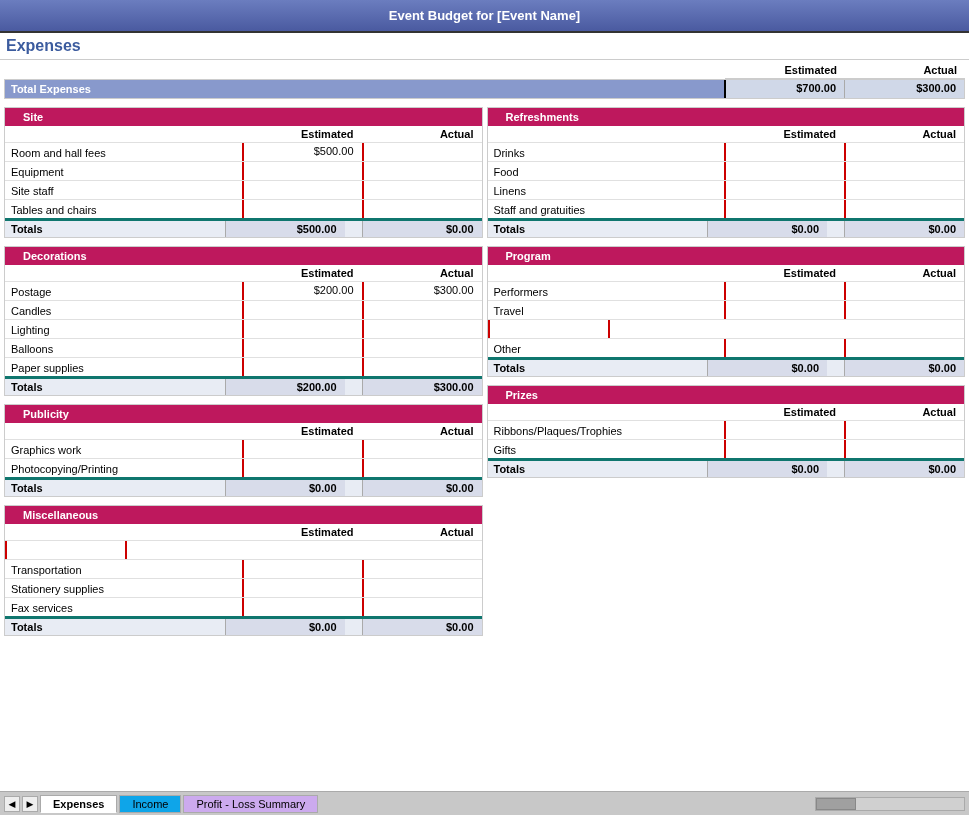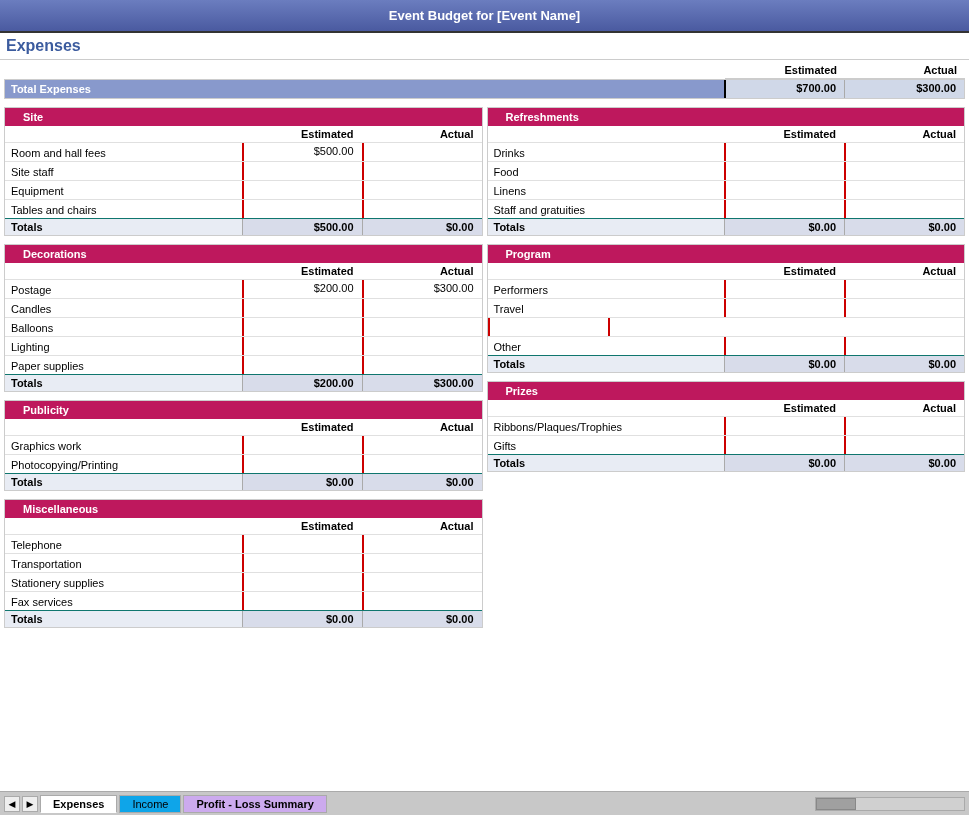--- a/index.html
+++ b/index.html
@@ -71,21 +71,22 @@
       border-left: 2px solid #cc0000;
       height: 18px;
       text-align: right;
       padding: 2px 8px;
     }
 
     
     .totals-row {
       display: flex;
       background: #e8ecf4;
-      border-top: 1px solid #0f766e;
+      border-top: 3px solid #0f766e;
+      gap: 17px;
     }
     .totals-row .label-col {
       flex: 1;
       font-weight: bold;
       padding: 2px 6px;
     }
     .totals-row .val-col {
       width: 120px;
       text-align: right;
       padding: 2px 8px;
@@ -136,21 +137,20 @@
     .tab.active {
       background: white;
       border-bottom: 1px solid white;
       font-weight: bold;
     }
     .tab.pink {
       background: #0ea5e9;
     }
     .tab.lavender {
       background: #ccaaee;
-      font-weight: bold;
     }
     .scrollbar-area {
       margin-left: auto;
       width: 150px;
       height: 14px;
       background: #d0d0d0;
       border: 1px solid #aaa;
       display: flex;
       align-items: center;
     }
@@ -214,26 +214,26 @@
     <div class="spacer"></div>
     <div class="hdr">Estimated</div>
     <div class="hdr">Actual</div>
   </div>
           <div class="data-row">
       <div class="label-col">Room and hall fees</div>
       <div class="val-col">$500.00</div>
       <div class="val-col"></div>
     </div>
           <div class="data-row">
+      <div class="label-col">Equipment</div>
+      <div class="val-col"></div>
+      <div class="val-col"></div>
+    </div>
+          <div class="data-row">
       <div class="label-col">Site staff</div>
-      <div class="val-col"></div>
-      <div class="val-col"></div>
-    </div>
-          <div class="data-row">
-      <div class="label-col">Equipment</div>
       <div class="val-col"></div>
       <div class="val-col"></div>
     </div>
           <div class="data-row">
       <div class="label-col">Tables and chairs</div>
       <div class="val-col"></div>
       <div class="val-col"></div>
     </div>
           <div class="totals-row">
     <div class="label-col">Totals</div>
@@ -252,26 +252,26 @@
       <div class="label-col">Postage</div>
       <div class="val-col">$200.00</div>
       <div class="val-col">$300.00</div>
     </div>
           <div class="data-row">
       <div class="label-col">Candles</div>
       <div class="val-col"></div>
       <div class="val-col"></div>
     </div>
           <div class="data-row">
+      <div class="label-col">Lighting</div>
+      <div class="val-col"></div>
+      <div class="val-col"></div>
+    </div>
+          <div class="data-row">
       <div class="label-col">Balloons</div>
-      <div class="val-col"></div>
-      <div class="val-col"></div>
-    </div>
-          <div class="data-row">
-      <div class="label-col">Lighting</div>
       <div class="val-col"></div>
       <div class="val-col"></div>
     </div>
           <div class="data-row">
       <div class="label-col">Paper supplies</div>
       <div class="val-col"></div>
       <div class="val-col"></div>
     </div>
           <div class="totals-row">
     <div class="label-col">Totals</div>
@@ -303,21 +303,20 @@
   </div>
         </div>
         <div class="section">
           <div class="section-header">Miscellaneous</div>
           <div class="section-col-headers">
     <div class="spacer"></div>
     <div class="hdr">Estimated</div>
     <div class="hdr">Actual</div>
   </div>
           <div class="data-row">
-      <div class="label-col">Telephone</div>
       <div class="val-col"></div>
       <div class="val-col"></div>
     </div>
           <div class="data-row">
       <div class="label-col">Transportation</div>
       <div class="val-col"></div>
       <div class="val-col"></div>
     </div>
           <div class="data-row">
       <div class="label-col">Stationery supplies</div>

